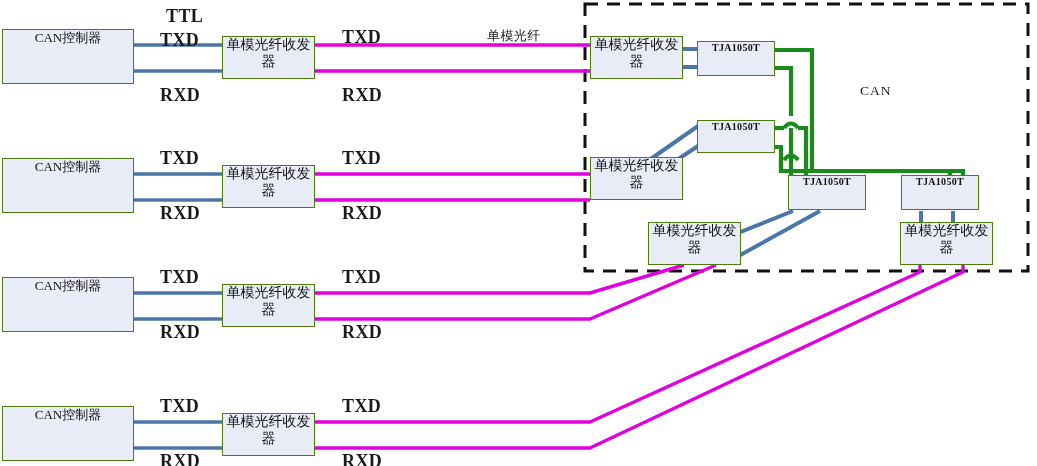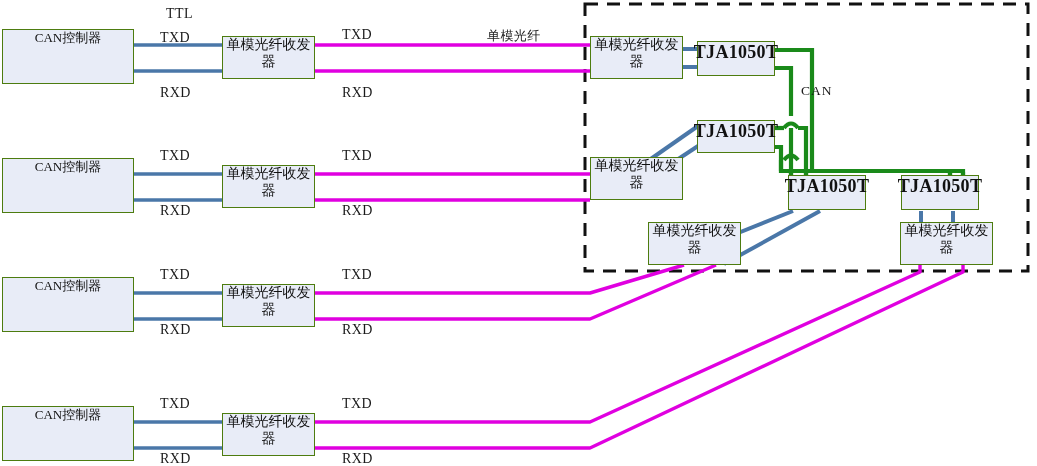--- a/index.html
+++ b/index.html
@@ -5,22 +5,22 @@
   html,body{margin:0;padding:0;background:#ffffff;}
   body{width:1037px;height:466px;position:relative;overflow:hidden;
        font-family:"Liberation Serif","DejaVu Serif",serif;}
   #stage{position:absolute;left:0;top:0;width:1037px;height:466px;}
   svg#wires{position:absolute;left:0;top:0;width:1037px;height:466px;}
   .node{position:absolute;box-sizing:border-box;border:1px solid #4d7c0f;
         background:#e8ecf7;display:flex;justify-content:center;
         text-align:center;line-height:1.18;color:#111;z-index:3;}
   .node.can-ctrl{font-size:13px;}
   .node.fiber{font-size:14px;}
-  .node.tja{font-size:18px;font-weight:bold;letter-spacing:.3px;}
-  .lbl{position:absolute;font-size:14px;font-weight:normal;color:#1a1a1a;
+  .node.tja{font-size:10px;font-weight:bold;letter-spacing:.3px;}
+  .lbl{position:absolute;font-size:18px;font-weight:bold;color:#1a1a1a;
        white-space:nowrap;z-index:4;letter-spacing:.4px;}
   .lbl.cn{font-weight:normal;font-size:13px;margin-left:44px;}
   .lbl.can-big{font-weight:normal;font-size:13.5px;letter-spacing:1px;}
 </style>
 </head>
 <body>
 
 <div id="stage">
 
   <svg id="wires" viewBox="0 0 1037 466" xmlns="http://www.w3.org/2000/svg">
@@ -175,15 +175,15 @@
   <div class="lbl" style="left:160px;top:267px;">TXD</div>
   <div class="lbl" style="left:160px;top:322px;">RXD</div>
   <div class="lbl" style="left:342px;top:267px;">TXD</div>
   <div class="lbl" style="left:342px;top:322px;">RXD</div>
 
   <div class="lbl" style="left:160px;top:396px;">TXD</div>
   <div class="lbl" style="left:160px;top:451px;">RXD</div>
   <div class="lbl" style="left:342px;top:396px;">TXD</div>
   <div class="lbl" style="left:342px;top:451px;">RXD</div>
 
-  <div class="lbl can-big" style="left:801px;top:83px;text-align:right;">CAN</div>
+  <div class="lbl can-big" style="left:860px;top:83px;text-align:right;">CAN</div>
 
 </div>
 
 </body></html>

